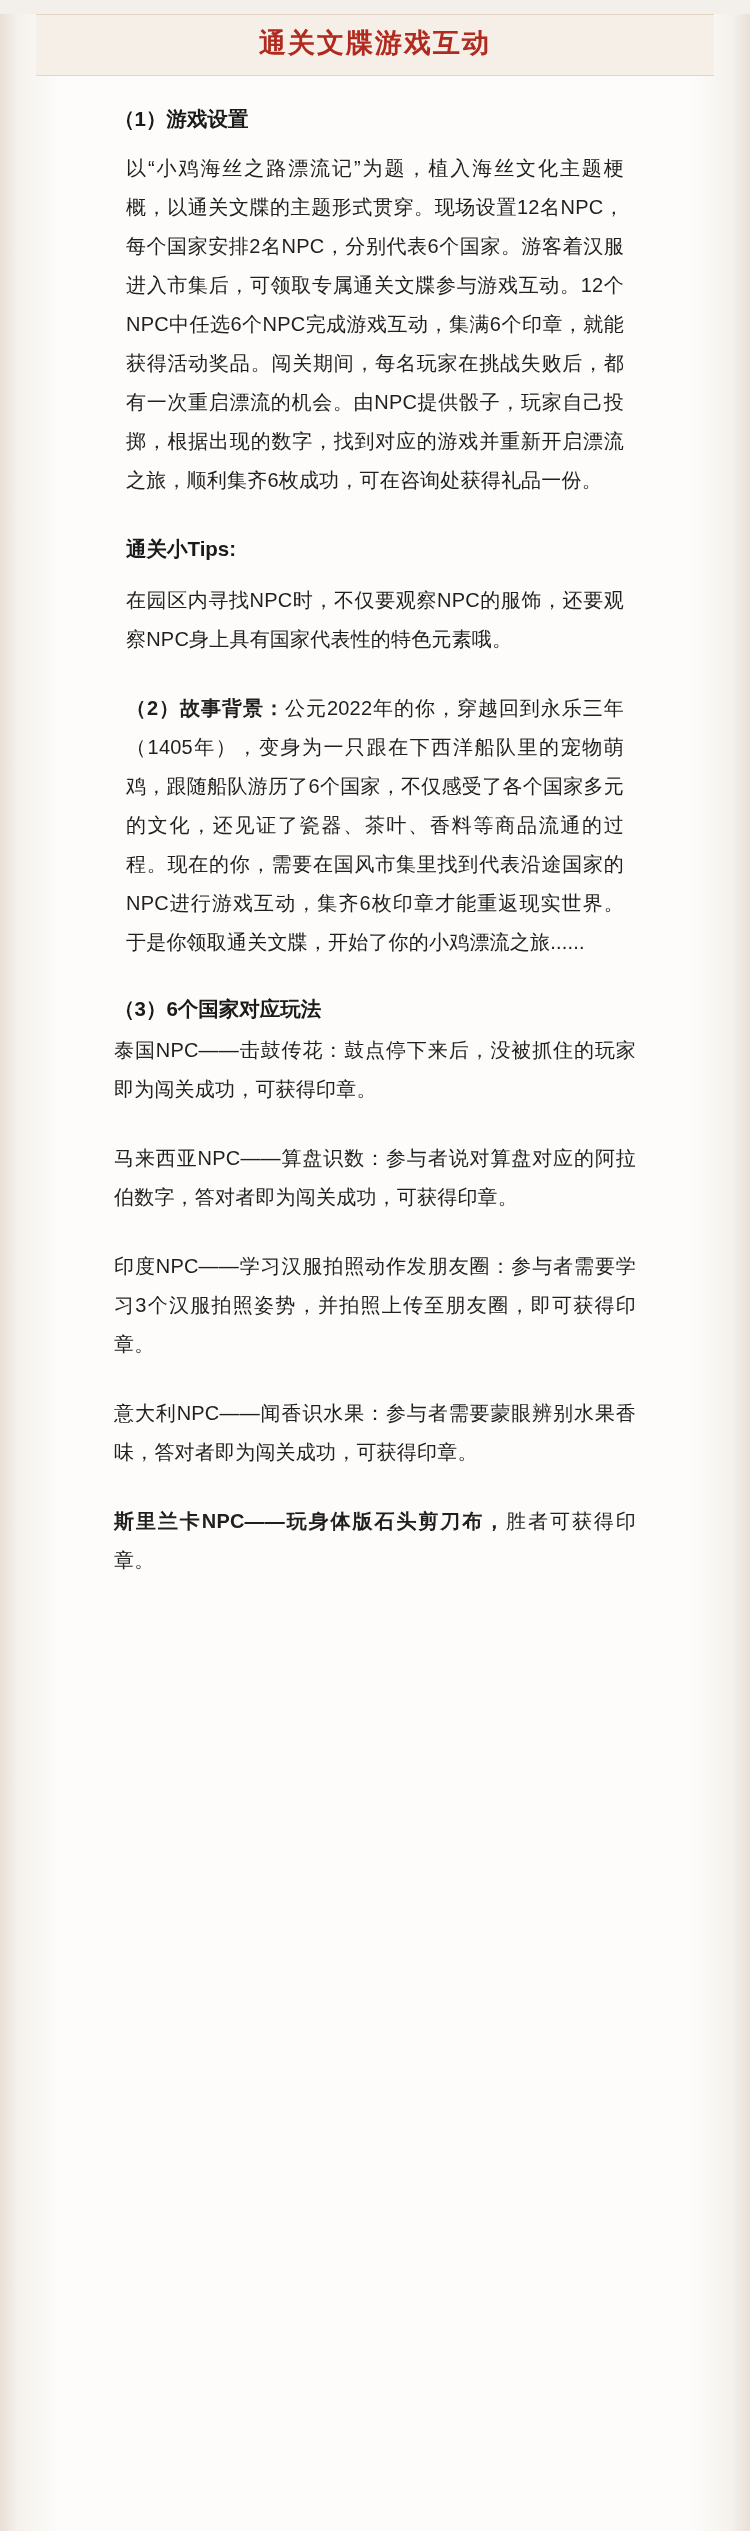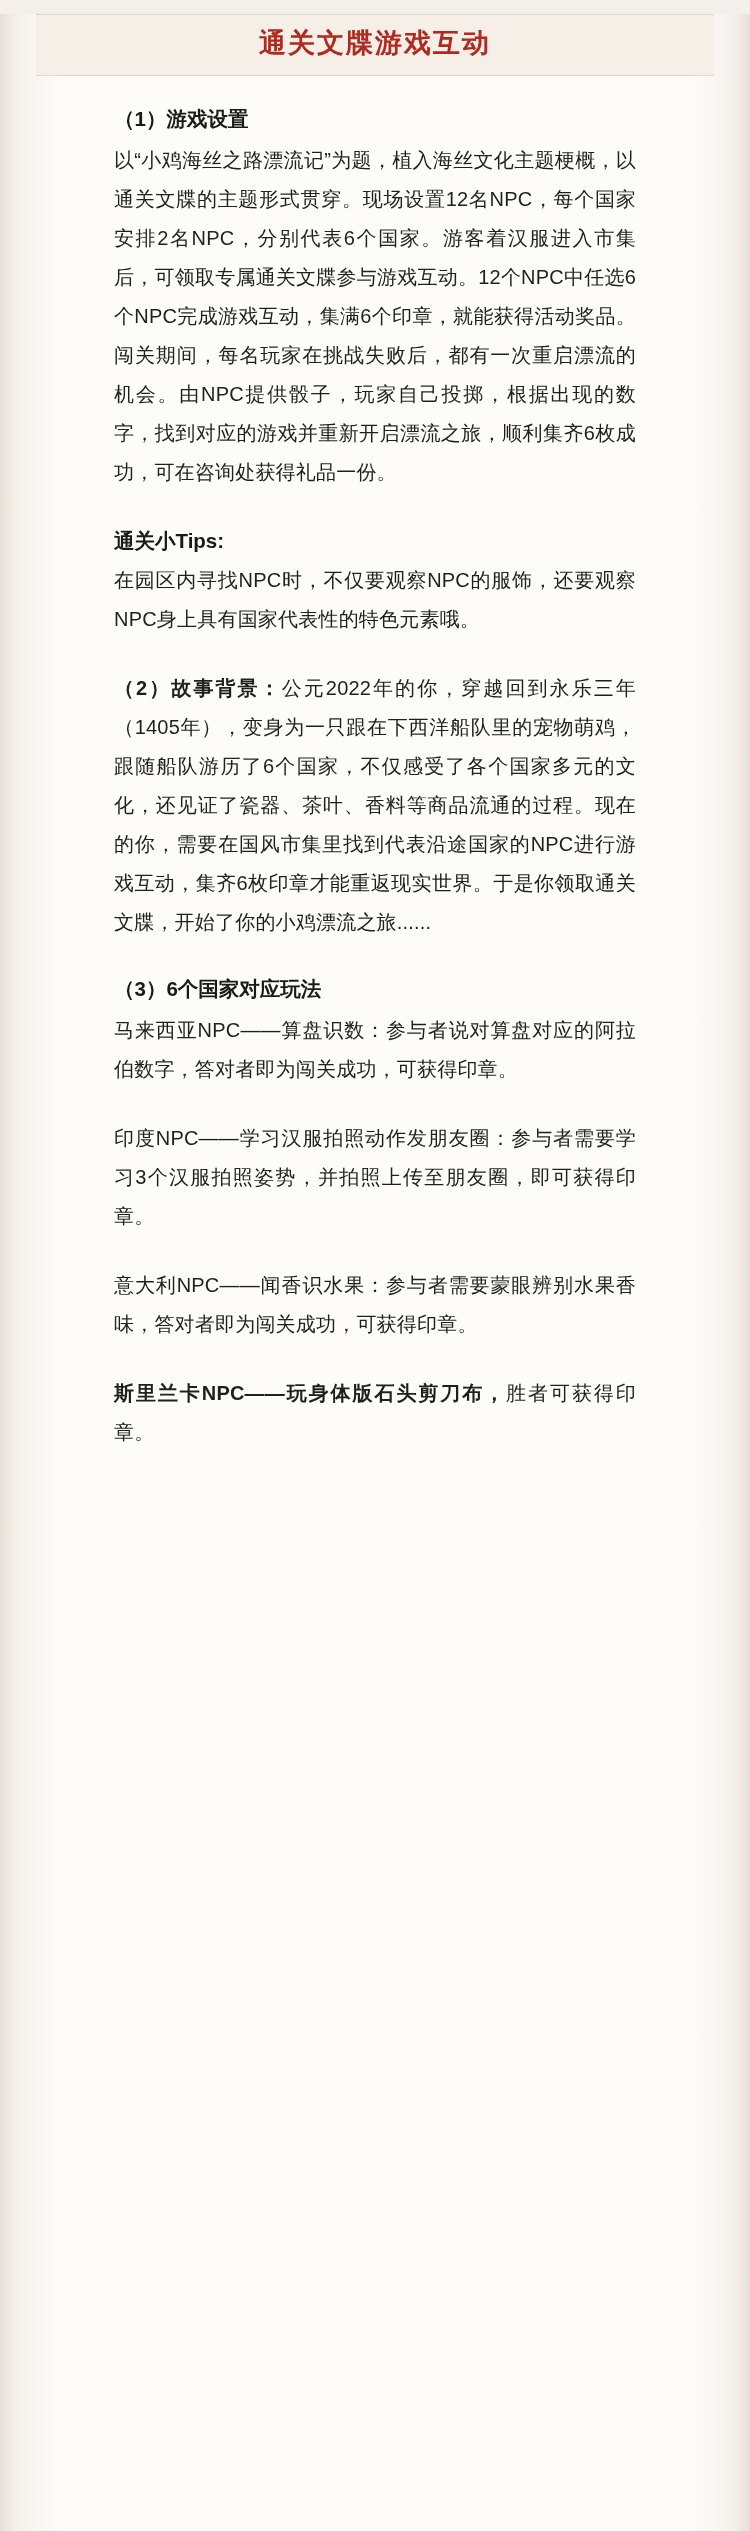--- a/index.html
+++ b/index.html
@@ -63,32 +63,32 @@
     font-weight: bold;
     color: #1a1a1a;
     line-height: 1.7;
     margin: 0 0 4px 0;
   }
   .para {
     font-size: 20px;
     color: #1f1f1f;
     line-height: 1.95;
     text-align: justify;
-    margin: 0;
+    margin: 12px;
     letter-spacing: 0.2px;
   }
   .block {
     margin-bottom: 30px;
   }
   .tips-title {
     font-size: 20.5px;
     font-weight: bold;
     color: #1a1a1a;
     line-height: 1.9;
-    margin: 0;
+    margin: 12px;
   }
   .inline-bold {
     font-weight: bold;
   }
   .game-item {
     font-size: 20px;
     color: #1f1f1f;
     line-height: 1.95;
     text-align: justify;
     margin: 0 0 30px 0;
@@ -121,20 +121,21 @@
       <p class="para">在园区内寻找NPC时，不仅要观察NPC的服饰，还要观察NPC身上具有国家代表性的特色元素哦。</p>
     </div>
 
     <div class="block">
       <p class="para"><span class="inline-bold">（2）故事背景：</span><span>公元2022年的你，穿越回到永乐三年（1405年），变身为一只跟在下西洋船队里的宠物萌鸡，跟随船队游历了6个国家，不仅感受了各个国家多元的文化，还见证了瓷器、茶叶、香料等商品流通的过程。现在的你，需要在国风市集里找到代表沿途国家的NPC进行游戏互动，集齐6枚印章才能重返现实世界。于是你领取通关文牒，开始了你的小鸡漂流之旅......</span></p>
     </div>
 
     <div class="block">
       <div class="sec-title">（3）6个国家对应玩法</div>
 
+      <p class="game-item"><span>泰国NPC——击鼓传花：</span><span>鼓点停下来后，没被抓住的玩家即为闯关成功，可获得印章。</span></p>
 
 
       <p class="game-item"><span>马来西亚NPC——算盘识数：</span><span>参与者说对算盘对应的阿拉伯数字，答对者即为闯关成功，可获得印章。</span></p>
 
       <p class="game-item"><span>印度NPC——学习汉服拍照动作发朋友圈：</span><span>参与者需要学习3个汉服拍照姿势，并拍照上传至朋友圈，即可获得印章。</span></p>
 
       <p class="game-item"><span>意大利NPC——闻香识水果：</span><span>参与者需要蒙眼辨别水果香味，答对者即为闯关成功，可获得印章。</span></p>
 
       <p class="game-item"><span class="inline-bold">斯里兰卡NPC——玩身体版石头剪刀布，</span><span>胜者可获得印章。</span></p>
     </div>

